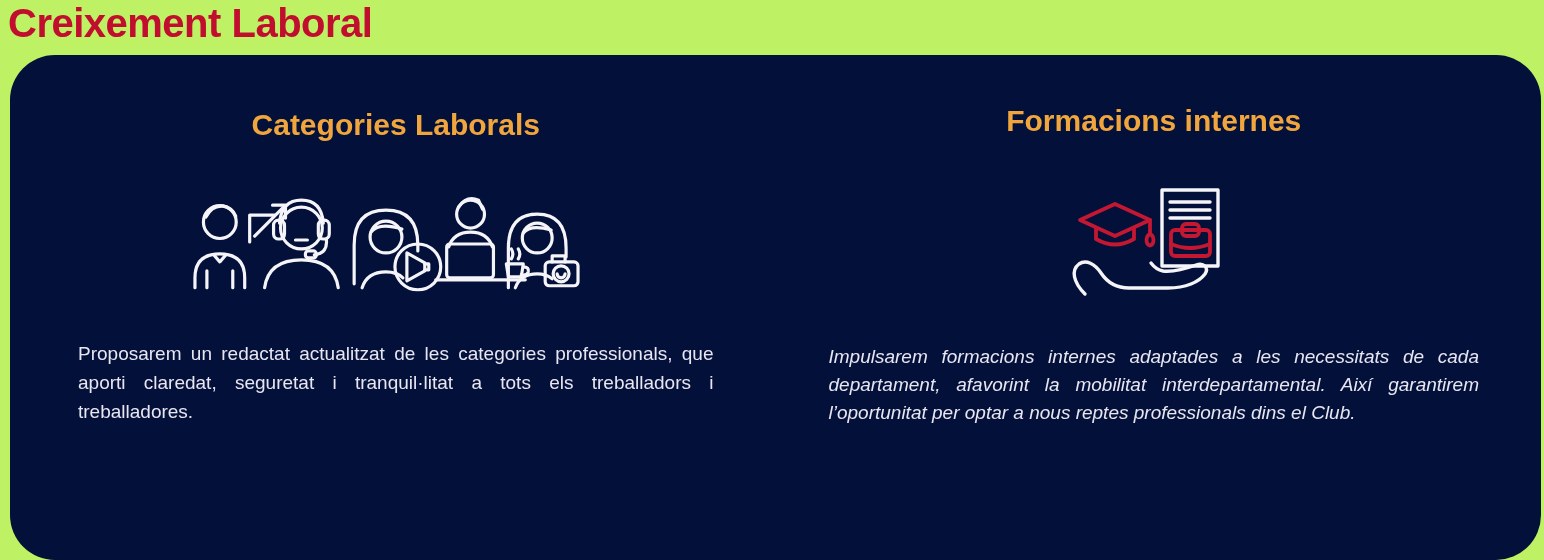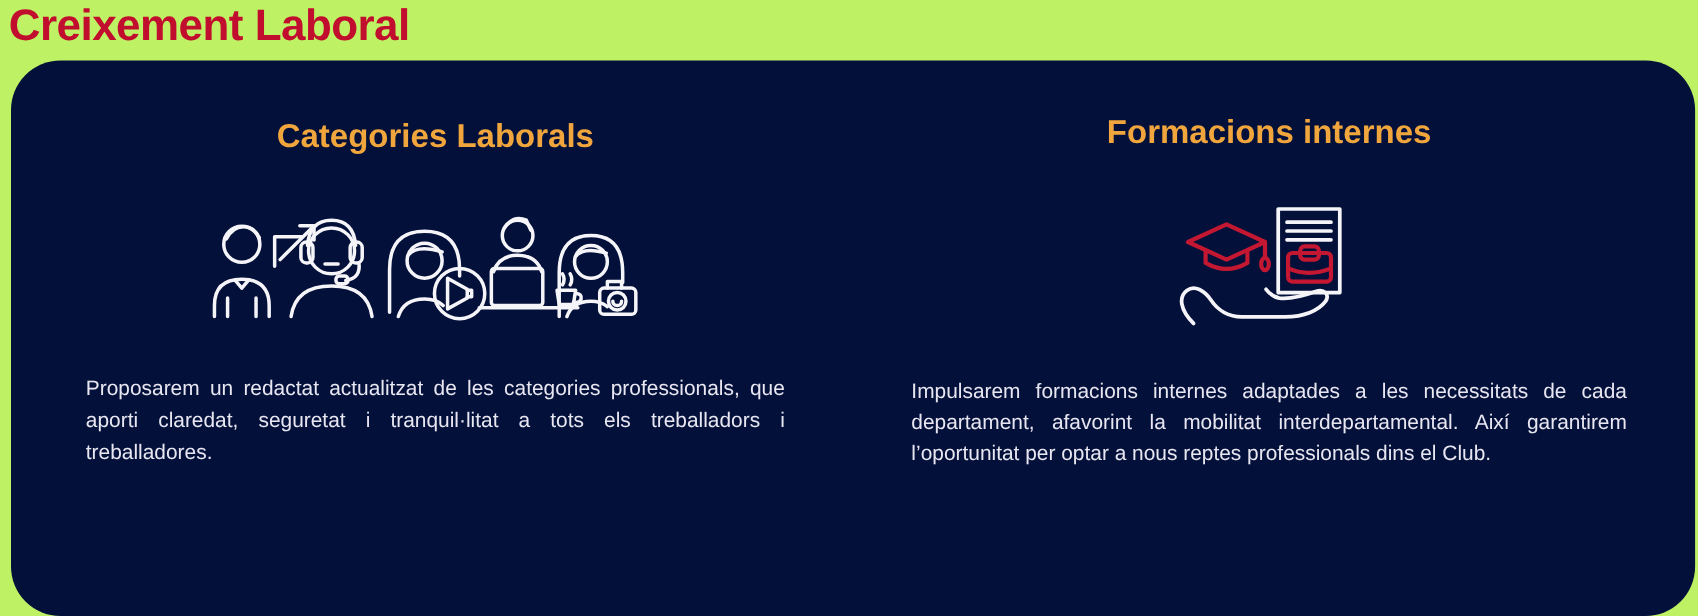--- a/index.html
+++ b/index.html
@@ -34,21 +34,21 @@
   }
   .col-right .heading{margin-top:48px;}
   .icon-box{margin-top:44px;height:108px;display:flex;align-items:center;justify-content:center;}
   .col-left .icon-box{transform:translateX(-12px);}
   .col-right .icon-box{margin-top:46px;height:118px;}
   .body-text{
     margin:44px 0 0;width:100%;
     font-size:19px;line-height:1.53;color:var(--body-text);
     text-align:justify;
   }
-  .col-right .body-text{margin-top:40px;line-height:1.47;}
+  .col-right .body-text{margin-top:40px;line-height:1.47;font-style:italic;}
   svg{display:block;}
   .s-white{stroke:var(--icon-white);fill:none;stroke-linecap:round;stroke-linejoin:round;}
   .s-red{stroke:var(--icon-red);fill:none;stroke-linecap:round;stroke-linejoin:round;}
 </style>
 </head>
 <body>
 
 <div class="page">
 
   <h1 class="title">Creixement Laboral</h1>

